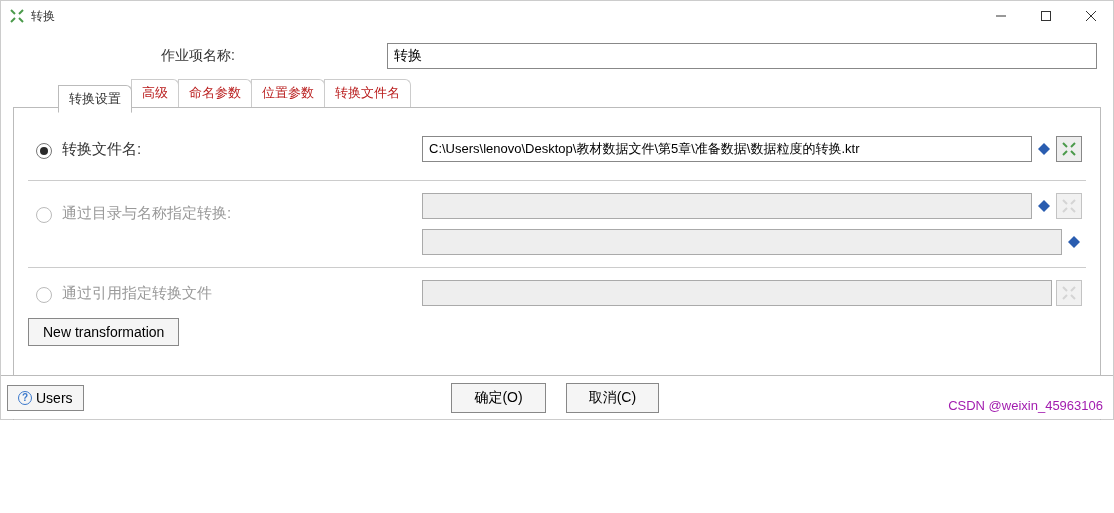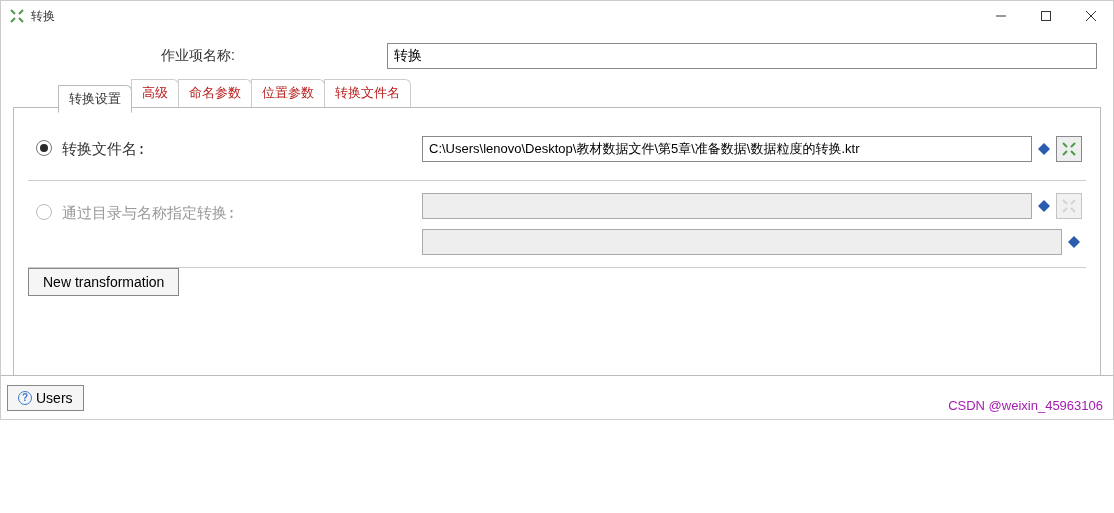--- a/index.html
+++ b/index.html
@@ -15,21 +15,21 @@
     .namerow label { width: 370px; text-align: center; padding-right: 8px; font-size: 14px; }
     .namerow input { flex: 1; height: 26px; border: 1px solid #888; padding: 2px 6px; font-size: 14px; }
     .tabs { display: flex; border-bottom: 1px solid #bbb; padding-left: 2px; }
     .tab { padding: 4px 10px; border: 1px solid #bbb; border-bottom: none; margin-right: -1px; background: #fff; cursor: pointer; font-size: 13px; position: relative; border-top-right-radius: 6px; }
     .tab.active { border-bottom: 1px solid #fff; z-index: 2; top: 6px; margin-left: 43px; }
     .tab.inactive { border-color: #ccc; color: #b91c1c; }
     .panel { border: 1px solid #bbb; border-top: none; padding: 14px; height: 335px; }
     .section { border-bottom: 1px solid #ccc; padding: 14px 4px 18px 4px; display: flex; align-items: center; }
     .section.noborder { border-bottom: none; }
     .section.secondary { padding-top: 12px; padding-bottom: 12px; }
-    .radio-wrap { display: flex; align-items: flex-start; min-width: 390px; font-family: Liberation Mono, monospace; }
+    .radio-wrap { display: flex; align-items: flex-end; min-width: 390px; }
     .radio { width: 16px; height: 16px; border: 1px solid #777; border-radius: 50%; margin-right: 10px; margin-left: 4px; display: inline-flex; align-items: center; justify-content: center; cursor: pointer; }
     .radio.selected::after { content: ''; width: 8px; height: 8px; background: #2a2a2a; border-radius: 50%; }
     .radio.disabled { border-color: #bbb; }
     .radio-label { font-size: 15px; }
     .disabled-text { color: #999; }
     .field-wrap { flex: 1; display: flex; align-items: center; gap: 4px; }
     .path-input { flex: 1; height: 26px; border: 1px solid #888; padding: 2px 6px; font-size: 13px; background: #fff; }
     .path-input.disabled { background: #eee; color: #666; border-color: #aaa; }
     .var-btn { width: 16px; height: 16px; display: flex; align-items: center; justify-content: center; cursor: pointer; }
     .browse-btn { width: 26px; height: 26px; border: 1px solid #888; background: #eee; display: flex; align-items: center; justify-content: center; cursor: pointer; }
@@ -149,29 +149,52 @@
             <input class="path-input disabled" type="text" disabled="" style="">
             <span class="var-btn">
                 <svg width="12" height="12">
                   <path d="M6 0 L12 6 L6 12 L0 6 Z" fill="#2a5db0"></path>
                 </svg>
               </span>
           </div>
         </div>
       </div>
 
+      <div class="section noborder secondary">
+        <div class="radio-wrap">
+          <span class="radio disabled"></span>
+          <span class="radio-label disabled-text">通过引用指定转换文件</span>
+        </div>
+        <div class="field-wrap">
+          <input class="path-input disabled" type="text" disabled="" style="">
+          <span class="browse-btn disabled">
+            <svg width="14" height="14" viewBox="0 0 14 14">
+                <g stroke="#aaa" stroke-width="2">
+                  <path d="M1 1 L5 5"></path>
+                  <path d="M13 1 L9 5"></path>
+                  <path d="M1 13 L5 9"></path>
+                  <path d="M13 13 L9 9"></path>
+                </g>
+              </svg>
+          </span>
+        </div>
+      </div>
 
       <div class="newtrans">
         <button>New transformation</button>
       </div>
     </div>
   </div>
 
   <div class="footer">
     <button class="help-btn">
       <span class="help-icon">?</span>
       <span>Users</span>
     </button>
+    <div class="footer-center">
+      <button class="action-btn">确定(O)</button>
+      <button class="action-btn">取消(C)</button>
+    </div>
     <div style="width:80px"></div>
   </div>
 
   <div class="watermark">CSDN @weixin_45963106</div>
 </div>
 
 </body></html>

